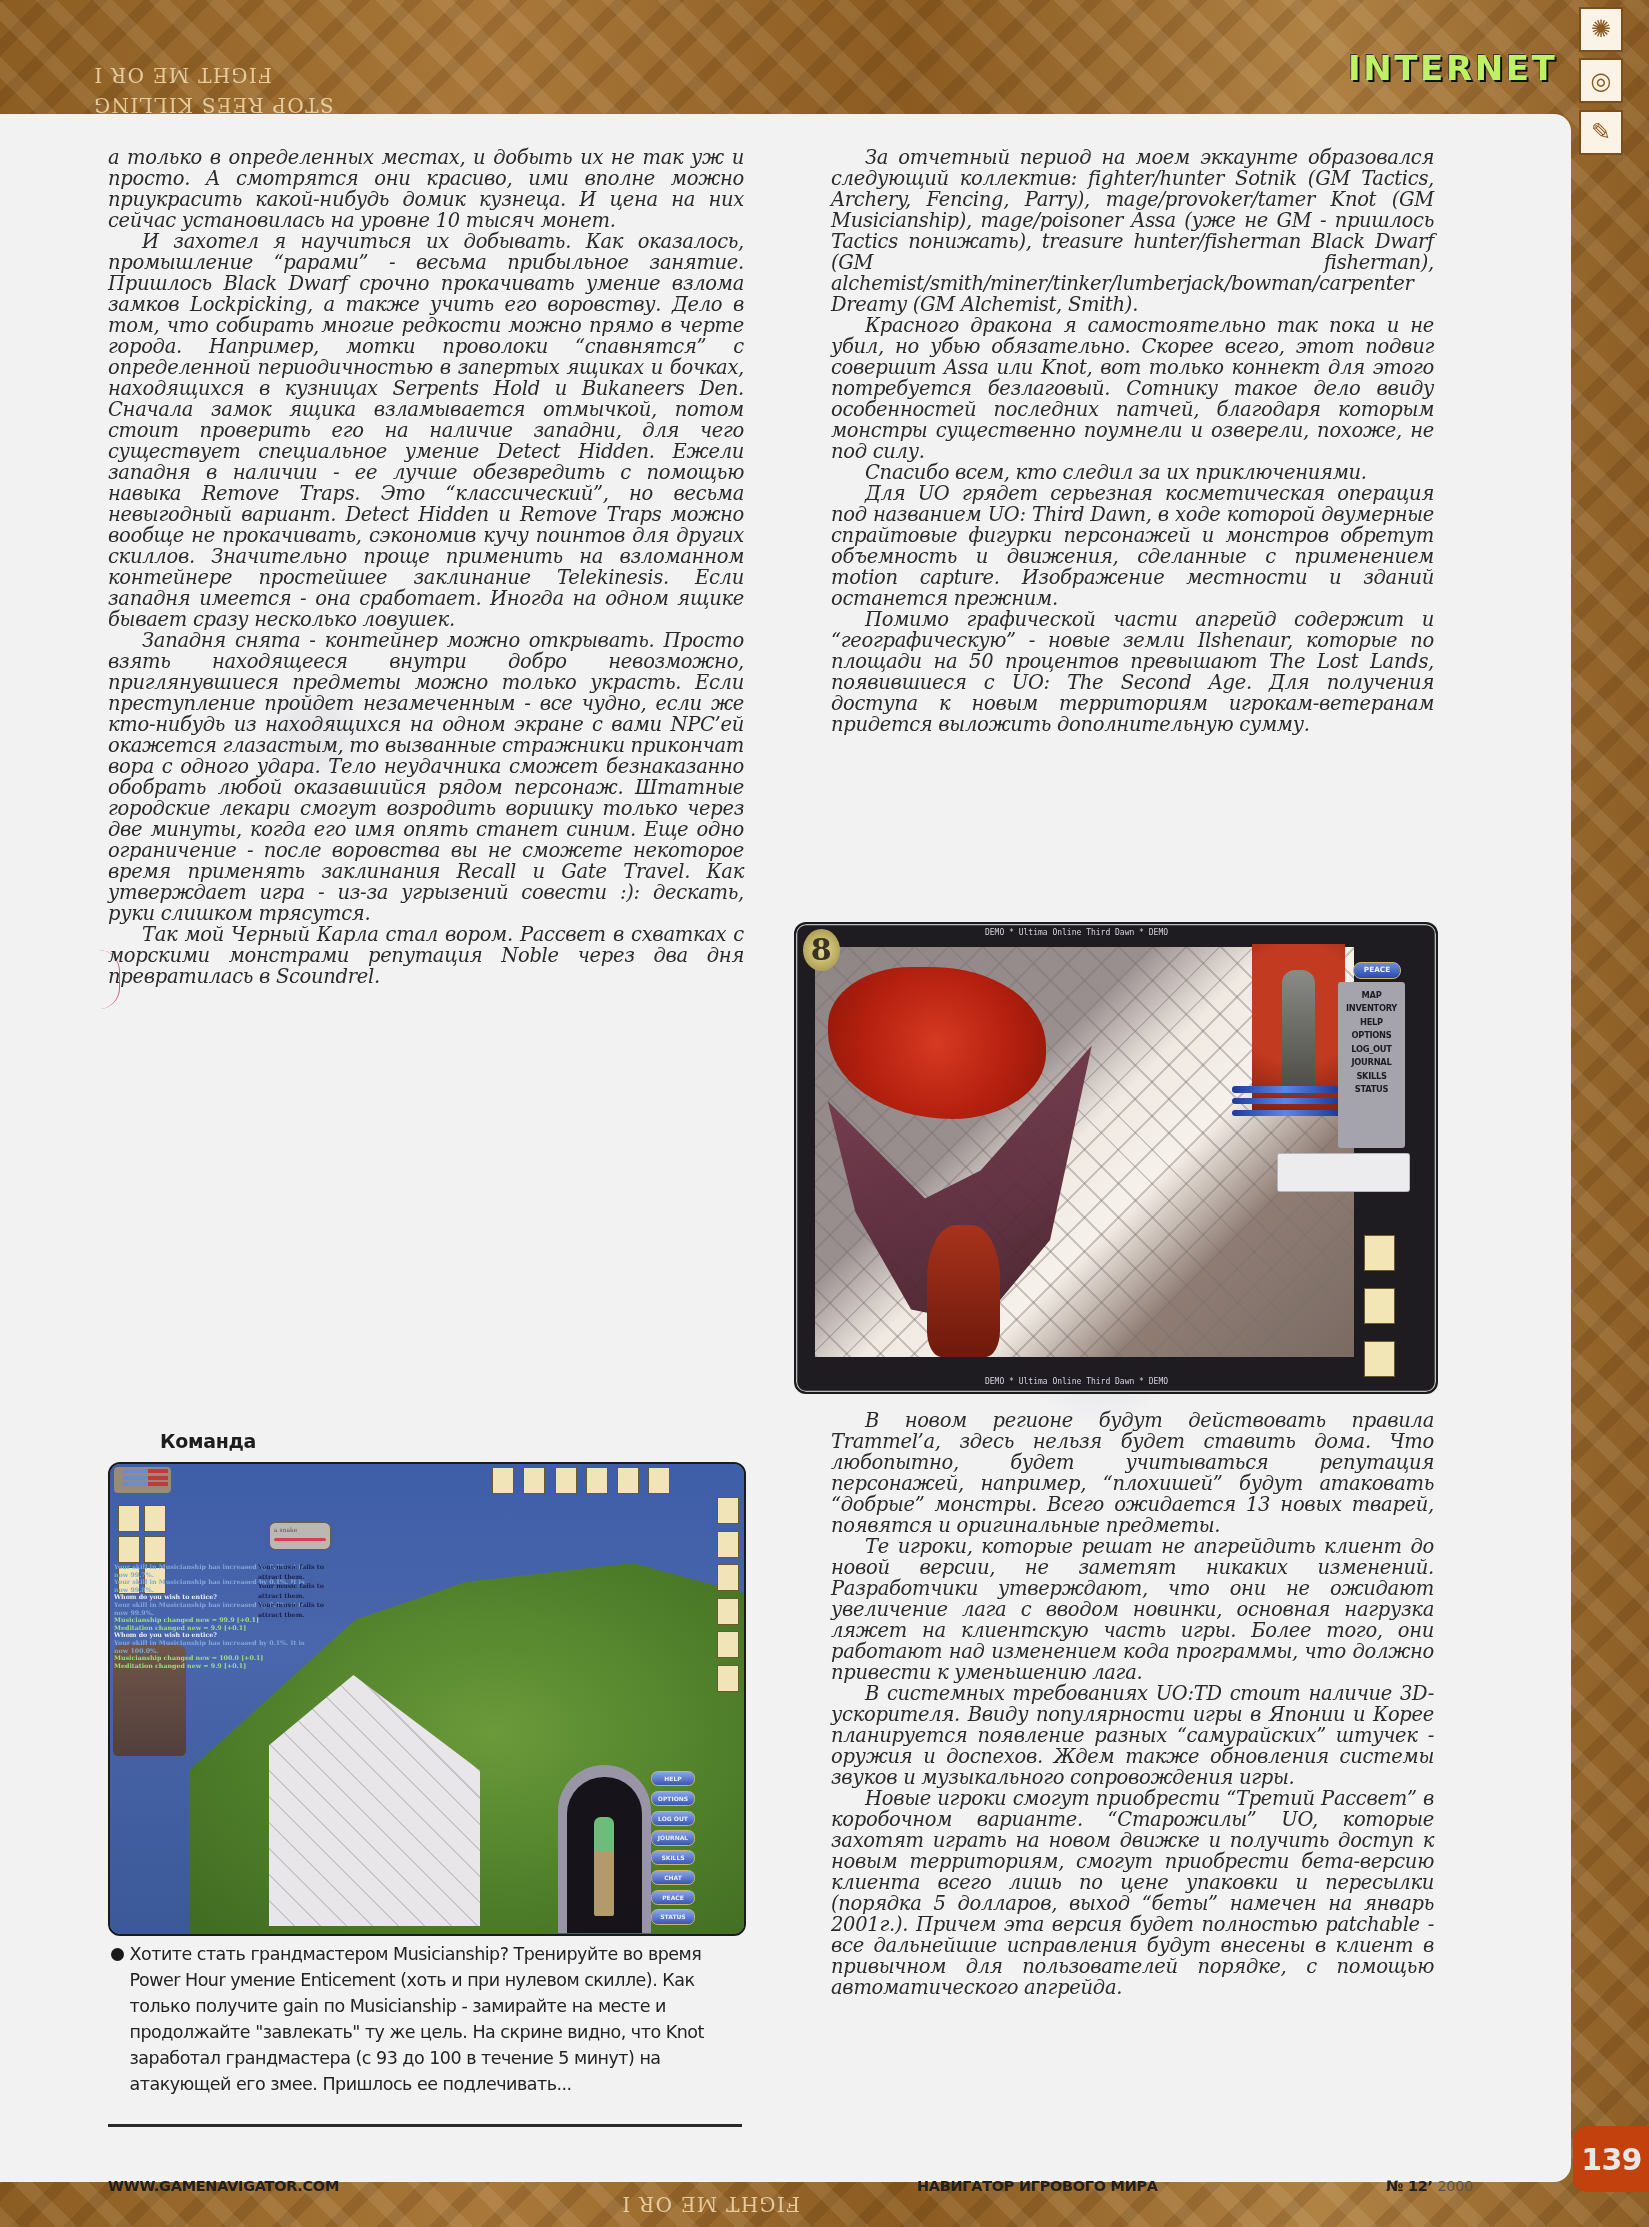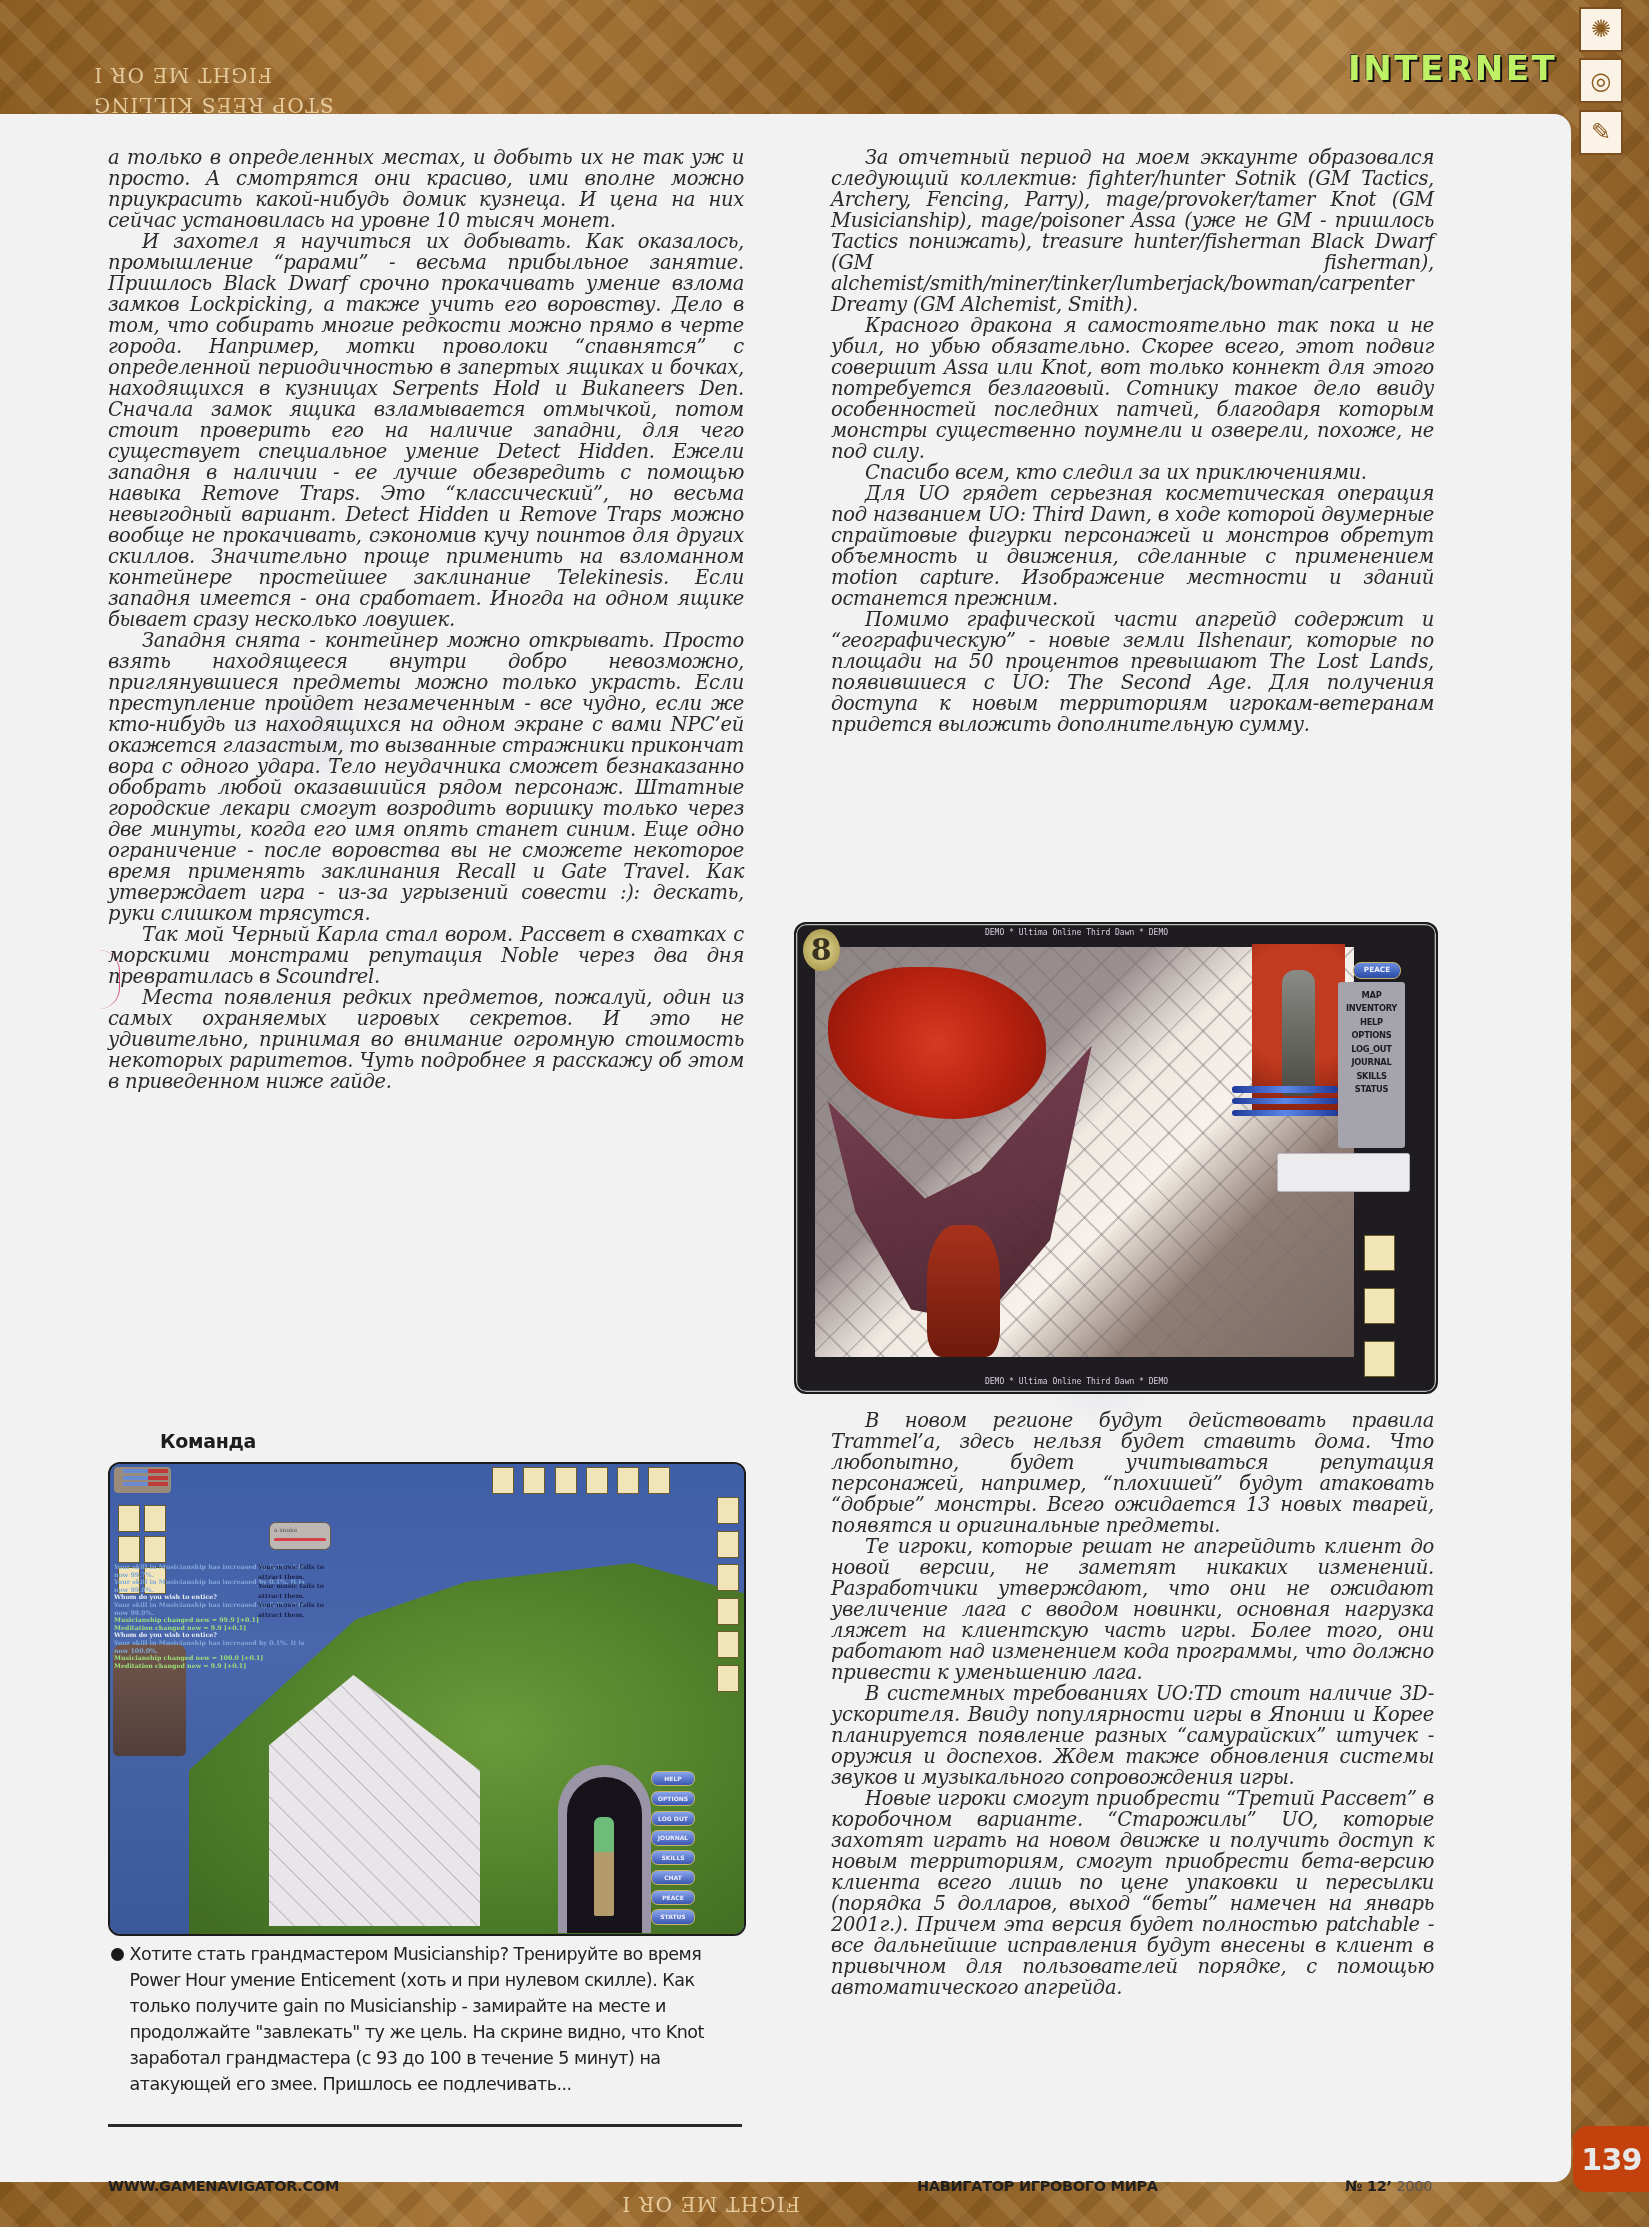--- a/index.html
+++ b/index.html
@@ -186,21 +186,21 @@
   }
   .caption .text { margin-left: 18.5px; display: block; }
   .caption-rule { position: absolute; left: 108px; top: 2124px; width: 634px; height: 2.6px; background: #2a2a2a; }
 
   .footer-site, .footer-mag, .footer-issue {
     position: absolute; top: 2178px; font-family: "DejaVu Sans", sans-serif; font-weight: 900;
     font-size: 14.5px; color: #1f1f1f; letter-spacing: -0.3px;
   }
   .footer-site { left: 108px; }
   .footer-mag { left: 917px; }
-  .footer-issue { left: 1345px; }
+  .footer-issue { left: 1386px; }
   .footer-issue .year { font-weight: normal; color: #555; }
   .page-num {
     position: absolute; left: 1573px; top: 2126px; width: 77px; height: 66px;
     background: #c2410c; border-radius: 14.5px 0 0 14.5px;
     font-family: "DejaVu Sans", sans-serif; font-weight: 900; font-size: 30px; color: #e8e8e8;
     display: flex; align-items: center; justify-content: center; letter-spacing: -0.7px;
   }
   .pen-mark { position: absolute; left: 99px; top: 950px; width: 20px; height: 59px; border-right: 1.3px solid #d02a6a; border-radius: 0 26.4px 26.4px 0; opacity: .8; }
 </style>
 </head>
@@ -219,21 +219,20 @@
 </div>
 
 <div class="paper"></div>
 <div class="pen-mark"></div>
 
 <div class="col col-left">
   <p>а только в определенных местах, и добыть их не так уж и просто. А смотрятся они красиво, ими вполне можно приукрасить какой-нибудь домик кузнеца. И цена на них сейчас установилась на уровне 10 тысяч монет.</p>
   <p class="ind">И захотел я научиться их добывать. Как оказалось, промышление “рарами” - весьма прибыльное занятие. Пришлось Black Dwarf срочно прокачивать умение взлома замков Lockpicking, а также учить его воровству. Дело в том, что собирать многие редкости можно прямо в черте города. Например, мотки проволоки “спавнятся” с определенной периодичностью в запертых ящиках и бочках, находящихся в кузницах Serpents Hold и Bukaneers Den. Сначала замок ящика взламывается отмычкой, потом стоит проверить его на наличие западни, для чего существует специальное умение Detect Hidden. Ежели западня в наличии - ее лучше обезвредить с помощью навыка Remove Traps. Это “классический”, но весьма невыгодный вариант. Detect Hidden и Remove Traps можно вообще не прокачивать, сэкономив кучу поинтов для других скиллов. Значительно проще применить на взломанном контейнере простейшее заклинание Telekinesis. Если западня имеется - она сработает. Иногда на одном ящике бывает сразу несколько ловушек.</p>
   <p class="ind">Западня снята - контейнер можно открывать. Просто взять находящееся внутри добро невозможно, приглянувшиеся предметы можно только украсть. Если преступление пройдет незамеченным - все чудно, если же кто-нибудь из находящихся на одном экране с вами NPC’ей окажется глазастым, то вызванные стражники прикончат вора с одного удара. Тело неудачника сможет безнаказанно обобрать любой оказавшийся рядом персонаж. Штатные городские лекари смогут возродить воришку только через две минуты, когда его имя опять станет синим. Еще одно ограничение - после воровства вы не сможете некоторое время применять заклинания Recall и Gate Travel. Как утверждает игра - из-за угрызений совести :): дескать, руки слишком трясутся.</p>
   <p class="ind">Так мой Черный Карла стал вором. Рассвет в схватках с морскими монстрами репутация Noble через два дня превратилась в Scoundrel.</p>
-  <p class="ind">Места появления редких предметов, пожалуй, один из самых охраняемых игровых секретов. И это не удивительно, принимая во внимание огромную стоимость некоторых раритетов. Чуть подробнее я расскажу об этом в приведенном ниже гайде.</p>
 </div>
 <div class="heading heading-team">Команда</div>
 
 <div class="shot shot-uo2">
   <div class="sky"></div>
   <div class="grass"></div>
   <div class="house"></div>
   <div class="status-bars">
       <div></div>
       <div></div>

